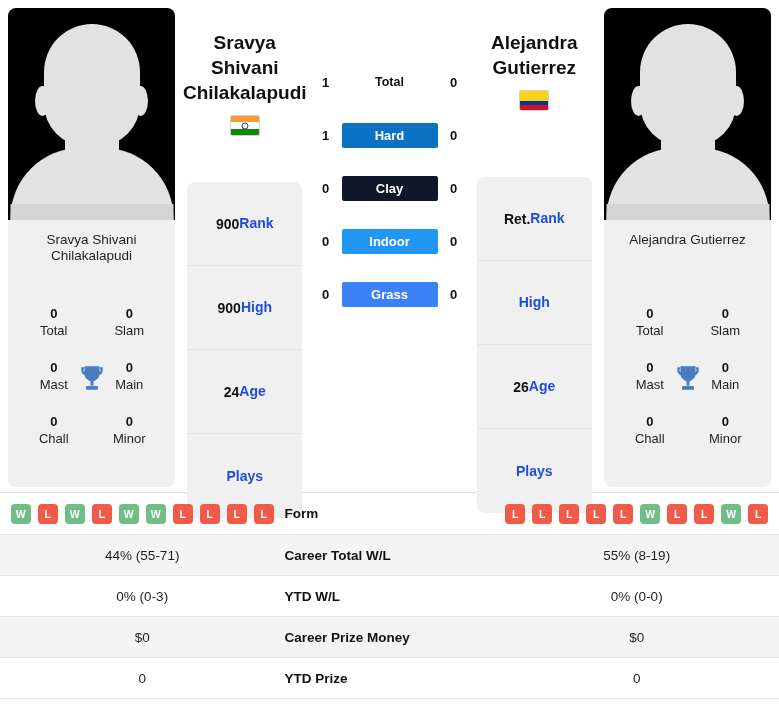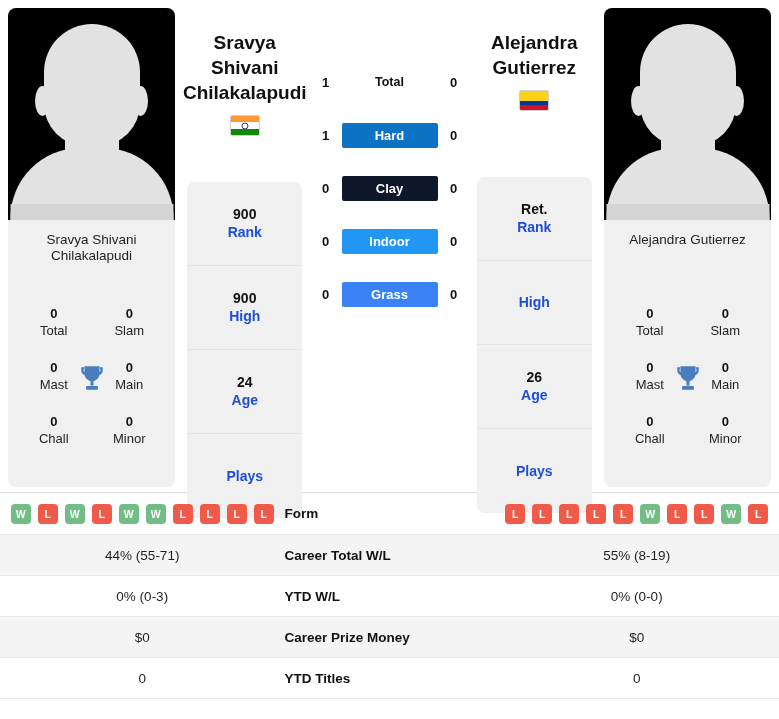--- a/index.html
+++ b/index.html
@@ -169,21 +169,20 @@
     width: 115px;
     margin-top: 46px;
     background: #f0f0f0;
     border-radius: 8px;
     overflow: hidden;
   }
   .stack.right-stack { margin-top: 66px; }
   .stack-row {
     height: 84px;
     display: flex;
-    flex-direction: column;
     align-items: center;
     justify-content: center;
     border-bottom: 1px solid #e4e4e4;
   }
   .stack-row:last-child { border-bottom: none; }
   .stack-val {
     font-size: 14px;
     font-weight: bold;
     line-height: 18px;
     color: #111;
@@ -503,18 +502,18 @@
     </div>
 
     <div class="cmp-row alt">
       <div class="cmp-left">$0</div>
       <div class="cmp-mid">Career Prize Money</div>
       <div class="cmp-right">$0</div>
     </div>
 
     <div class="cmp-row">
       <div class="cmp-left">0</div>
-      <div class="cmp-mid">YTD Titles</div>
+      <div class="cmp-mid">YTD Prize</div>
       <div class="cmp-right">0</div>
     </div>
 
   </div>
 </div>
 
 </body></html>

